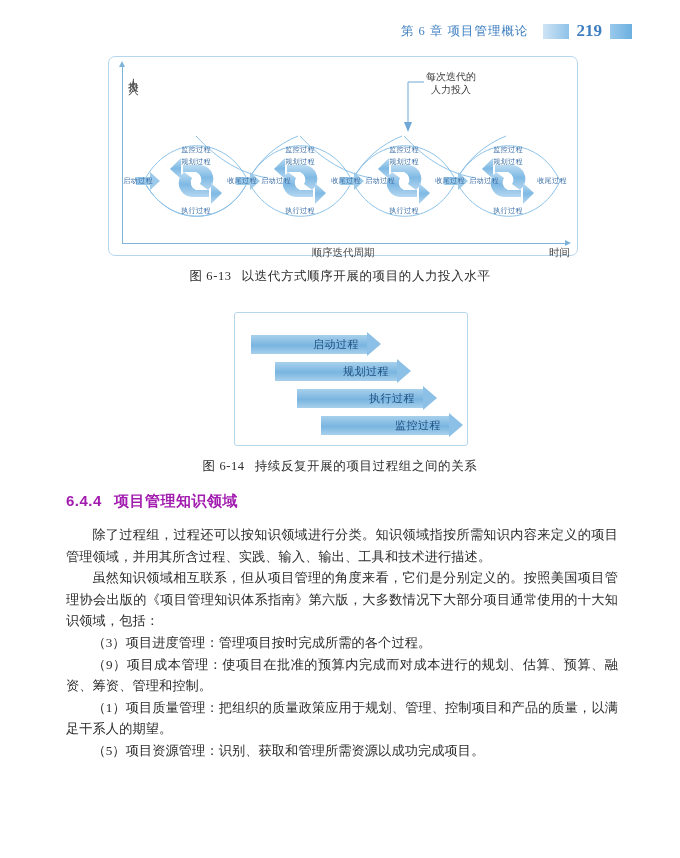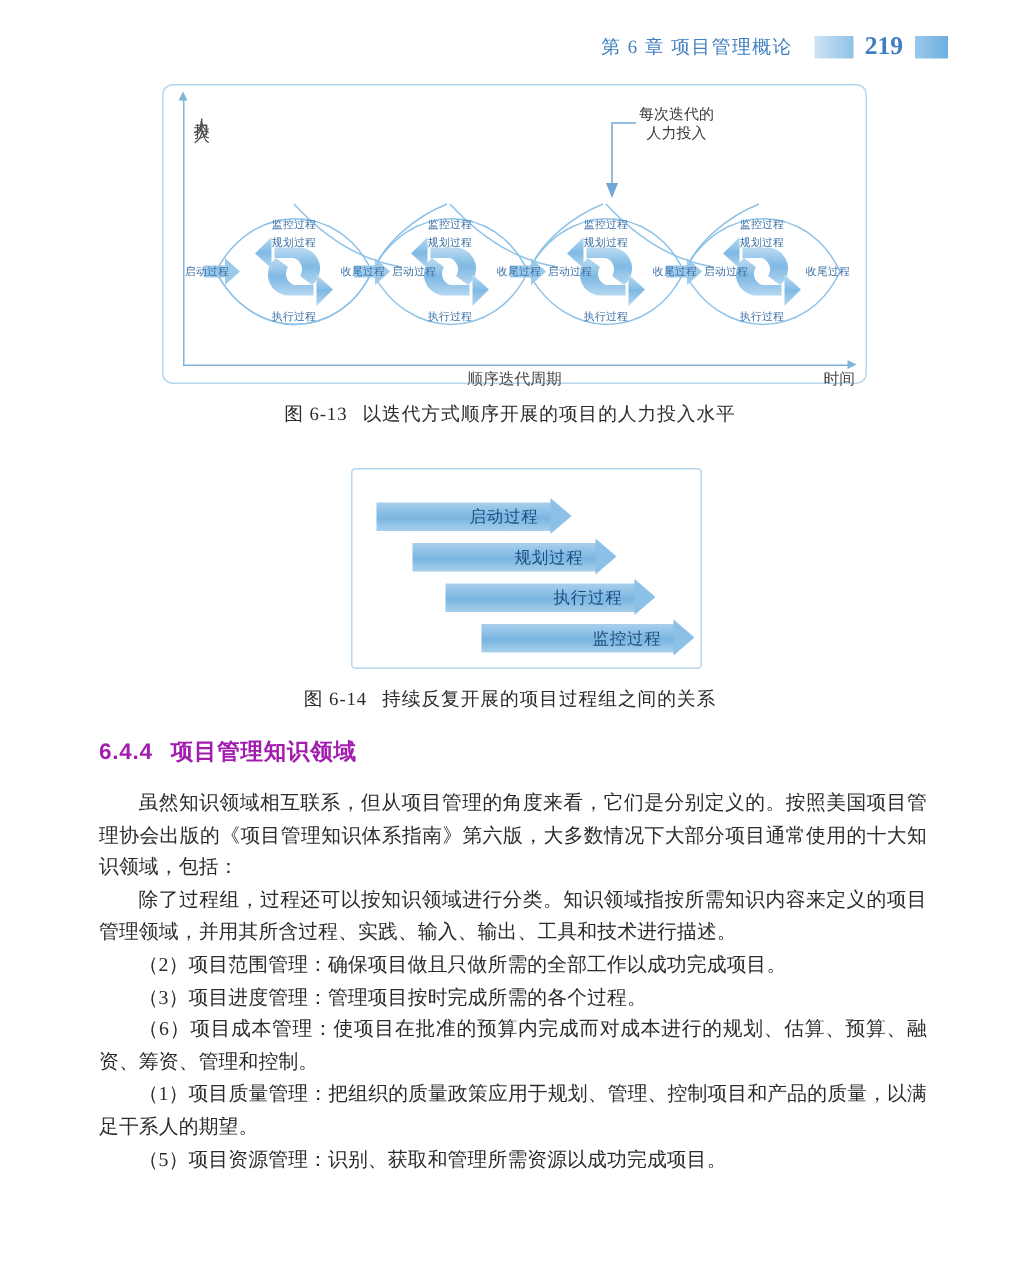--- a/index.html
+++ b/index.html
@@ -399,20 +399,19 @@
 
 <div class="caption" style="top:458px;">
   <span class="cap-num">图 6-14</span><span>持续反复开展的项目过程组之间的关系</span>
 </div>
 
 <div class="section-heading">
   <span class="sec-num">6.4.4</span><span>项目管理知识领域</span>
 </div>
 
 <div class="body-block">
+  <p class="para indent">除了过程组，过程还可以按知识领域进行分类。知识领域指按所需知识内容来定义的项目管理领域，并用其所含过程、实践、输入、输出、工具和技术进行描述。</p>
   <p class="para indent">虽然知识领域相互联系，但从项目管理的角度来看，它们是分别定义的。按照美国项目管理协会出版的《项目管理知识体系指南》第六版，大多数情况下大部分项目通常使用的十大知识领域，包括：</p>
-  <p class="para indent">除了过程组，过程还可以按知识领域进行分类。知识领域指按所需知识内容来定义的项目管理领域，并用其所含过程、实践、输入、输出、工具和技术进行描述。</p>
-  <p class="para list-item">（2）项目范围管理：确保项目做且只做所需的全部工作以成功完成项目。</p>
   <p class="para list-item">（3）项目进度管理：管理项目按时完成所需的各个过程。</p>
-  <p class="para list-item">（6）项目成本管理：使项目在批准的预算内完成而对成本进行的规划、估算、预算、融资、筹资、管理和控制。</p>
+  <p class="para list-item">（9）项目成本管理：使项目在批准的预算内完成而对成本进行的规划、估算、预算、融资、筹资、管理和控制。</p>
   <p class="para list-item">（1）项目质量管理：把组织的质量政策应用于规划、管理、控制项目和产品的质量，以满足干系人的期望。</p>
   <p class="para list-item">（5）项目资源管理：识别、获取和管理所需资源以成功完成项目。</p>
 </div>
 
 </body></html>

